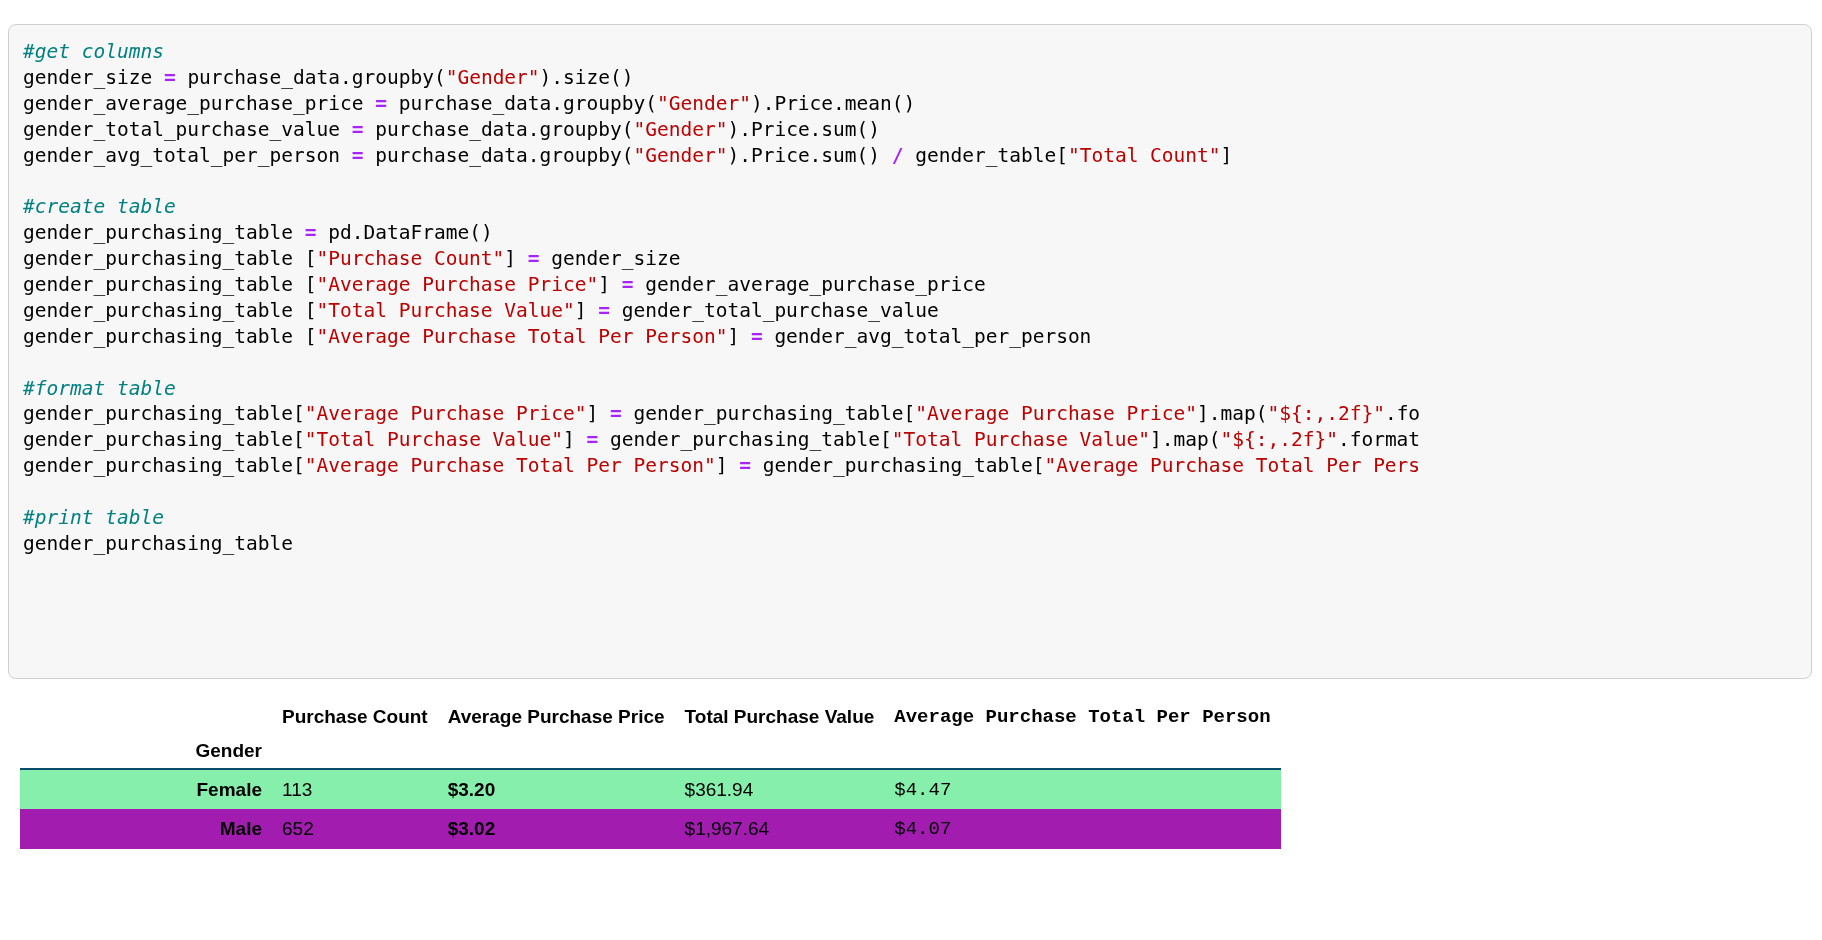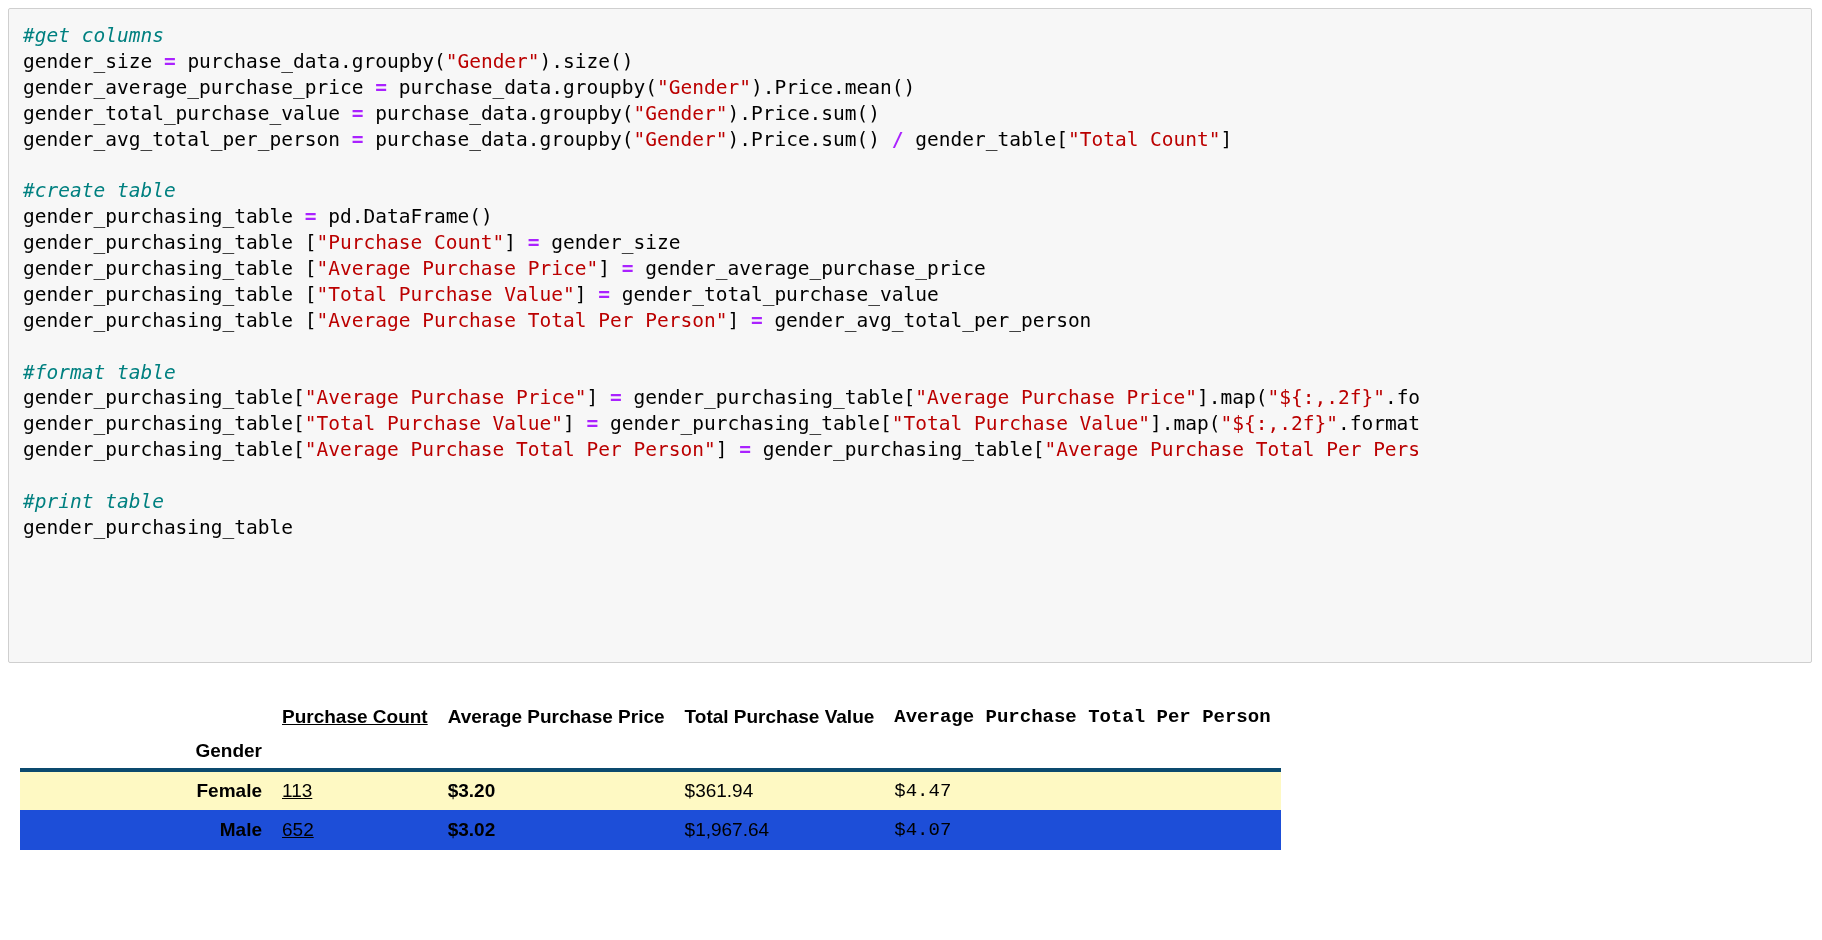--- a/index.html
+++ b/index.html
@@ -11,26 +11,26 @@
     width: 1822px;
     height: 940px;
     font-family: "Liberation Sans", sans-serif;
     overflow: hidden;
   }
 
   
   #code-cell {
     position: absolute;
     left: 8px;
-    top: 8px;
+    top: 24px;
     width: 1804px;
     height: 655px;
     background: #f7f7f7;
     border: 1px solid #cfcfcf;
-    border-radius: 2px;
+    border-radius: 8px;
     box-sizing: border-box;
     overflow: hidden;
   }
   #code-pre {
     margin: 0;
     padding: 14px 0 0 14px;
     font-family: "DejaVu Sans Mono", "Liberation Mono", monospace;
     font-size: 19.5px;
     line-height: 25.9px;
     color: #000000;
@@ -63,33 +63,33 @@
     text-align: right;
     border: none;
     padding-bottom: 10px;
     vertical-align: bottom;
   }
   thead tr.colhead th.corner { }
   thead tr.idxhead th {
     font-weight: bold;
     text-align: right;
     border: none;
-    border-bottom: 4px solid #0c4a6e;
+    border-bottom: 2px solid #0c4a6e;
     padding-top: 4px;
     padding-bottom: 8px;
   }
   thead tr.idxhead th.idxname { text-align: right; }
   tbody td { text-align: left; border: none; }
   tbody td.idx { font-weight: bold; text-align: right; }
-  tbody tr.odd { background: #fef9c3; }
-  tbody tr.even { background: #1d4ed8; }
+  tbody tr.odd { background: #86efac; }
+  tbody tr.even { background: #a21caf; }
   tbody tr { height: 40px; }
 
   .c-idx   { min-width: 232px; }
-  .c-count { min-width: 140px; text-decoration: underline; }
+  .c-count { min-width: 140px; }
   .c-avg   { min-width: 190px; font-weight: bold; }
   .c-total { min-width: 176px; margin-top: 15px; }
   .c-per   { min-width: 300px; font-family: Liberation Mono, monospace; }
 </style>
 </head>
 <body>
 
 <div id="code-cell">
   <pre id="code-pre"><span class="ln"><span class="cm">#get columns</span></span><span class="ln"><span>gender_size </span><span class="op">=</span><span> purchase_data.groupby(</span><span class="st">"Gender"</span><span>).size()</span></span><span class="ln"><span>gender_average_purchase_price </span><span class="op">=</span><span> purchase_data.groupby(</span><span class="st">"Gender"</span><span>).Price.mean()</span></span><span class="ln"><span>gender_total_purchase_value </span><span class="op">=</span><span> purchase_data.groupby(</span><span class="st">"Gender"</span><span>).Price.sum()</span></span><span class="ln"><span>gender_avg_total_per_person </span><span class="op">=</span><span> purchase_data.groupby(</span><span class="st">"Gender"</span><span>).Price.sum() </span><span class="op">/</span><span> gender_table[</span><span class="st">"Total Count"</span><span>]</span></span><span class="blank">&nbsp;</span><span class="ln"><span class="cm">#create table</span></span><span class="ln"><span>gender_purchasing_table </span><span class="op">=</span><span> pd.DataFrame()</span></span><span class="ln"><span>gender_purchasing_table [</span><span class="st">"Purchase Count"</span><span>] </span><span class="op">=</span><span> gender_size</span></span><span class="ln"><span>gender_purchasing_table [</span><span class="st">"Average Purchase Price"</span><span>] </span><span class="op">=</span><span> gender_average_purchase_price</span></span><span class="ln"><span>gender_purchasing_table [</span><span class="st">"Total Purchase Value"</span><span>] </span><span class="op">=</span><span> gender_total_purchase_value</span></span><span class="ln"><span>gender_purchasing_table [</span><span class="st">"Average Purchase Total Per Person"</span><span>] </span><span class="op">=</span><span> gender_avg_total_per_person</span></span><span class="blank">&nbsp;</span><span class="ln"><span class="cm">#format table</span></span><span class="ln"><span>gender_purchasing_table[</span><span class="st">"Average Purchase Price"</span><span>] </span><span class="op">=</span><span> gender_purchasing_table[</span><span class="st">"Average Purchase Price"</span><span>].map(</span><span class="st">"${:,.2f}"</span><span>.fo</span></span><span class="ln"><span>gender_purchasing_table[</span><span class="st">"Total Purchase Value"</span><span>] </span><span class="op">=</span><span> gender_purchasing_table[</span><span class="st">"Total Purchase Value"</span><span>].map(</span><span class="st">"${:,.2f}"</span><span>.format</span></span><span class="ln"><span>gender_purchasing_table[</span><span class="st">"Average Purchase Total Per Person"</span><span>] </span><span class="op">=</span><span> gender_purchasing_table[</span><span class="st">"Average Purchase Total Per Pers</span></span><span class="blank">&nbsp;</span><span class="ln"><span class="cm">#print table</span></span><span class="ln"><span>gender_purchasing_table</span></span></pre>
 </div>

